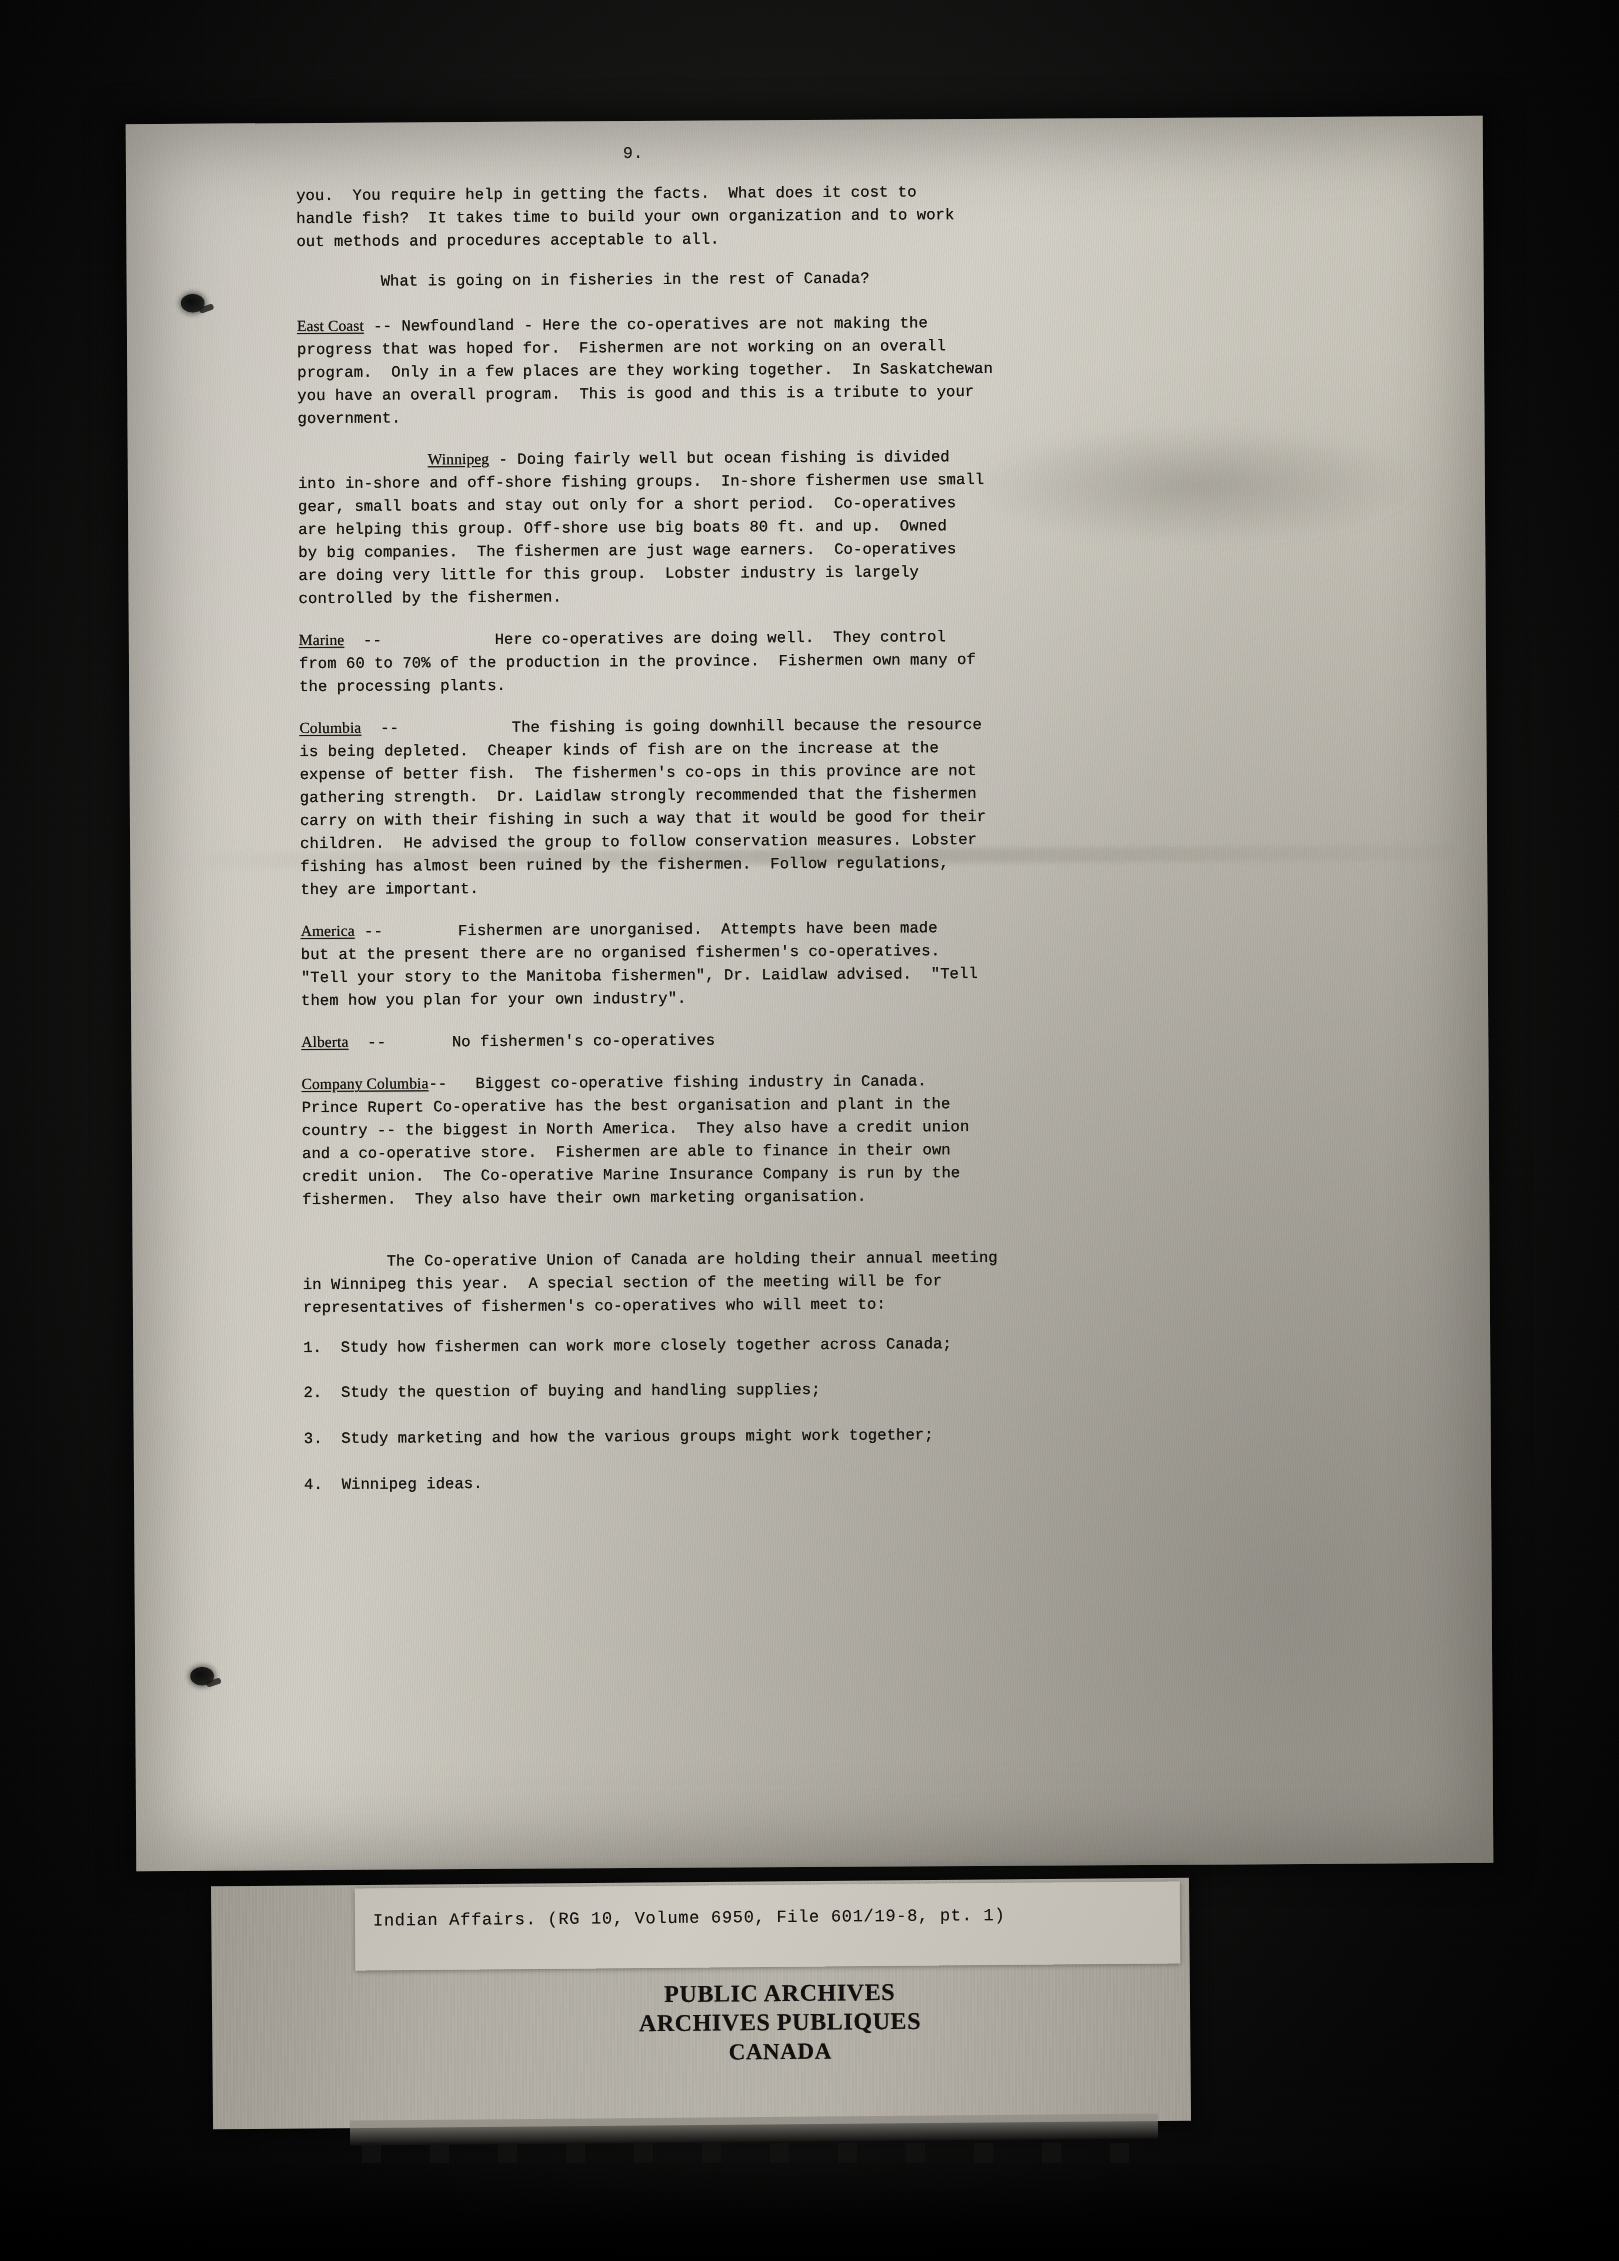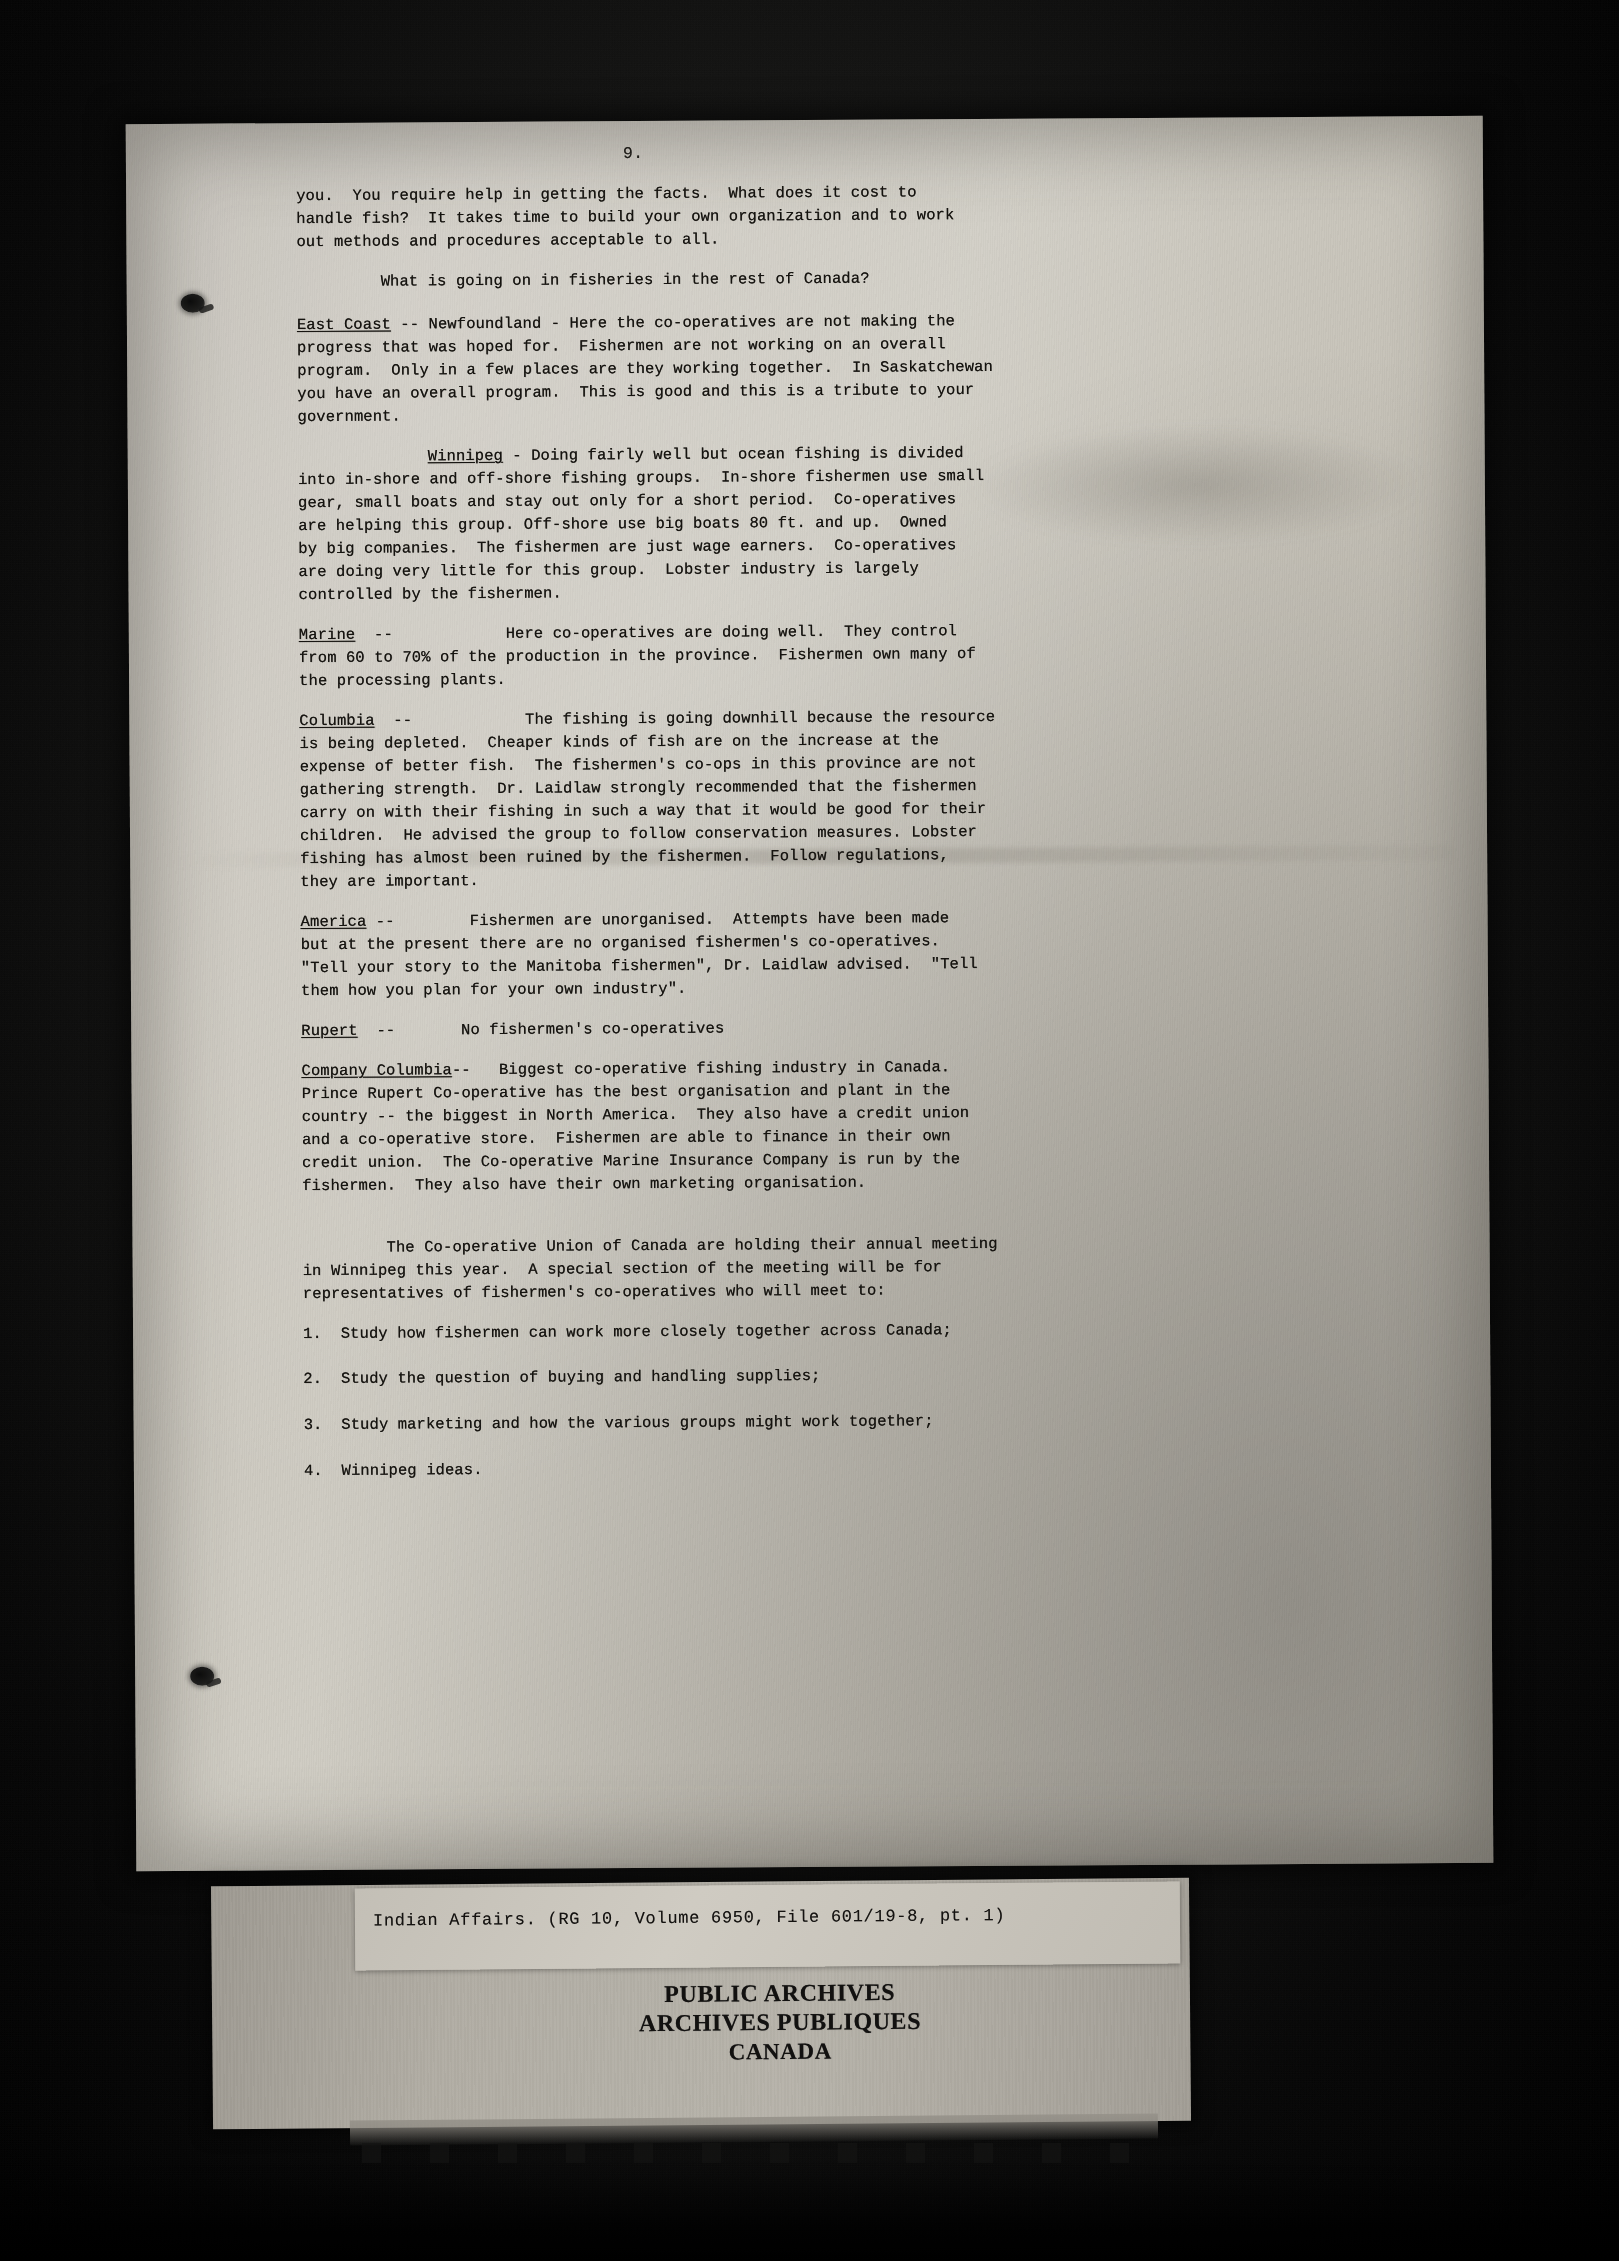--- a/index.html
+++ b/index.html
@@ -121,21 +121,21 @@
     font-family: "Liberation Mono", "DejaVu Sans Mono", monospace;
     font-size: 16.4px;
     color: #1a1814;
     letter-spacing: 0.6px;
     text-shadow: 0 0 0.6px rgba(0,0,0,0.5);
   }
   .para { margin: 0 0 17px 0; white-space: pre-wrap; }
   .para.q { text-indent: 84px; margin-bottom: 20.4px; }
   .para.indent-run { text-indent: 130px; }
   .para.closing { text-indent: 84px; }
-  .ul { text-decoration: underline; text-underline-offset: 1.7px; }
+  .ul { text-decoration: underline; text-underline-offset: 1.7px; font-family: Liberation Serif, serif; }
   .list-item { margin: 0 0 22.6px 0; padding-left: 49px; text-indent: -49px; white-space: pre-wrap; }
   .spacer-lg { height: 21.5px; }
 
   
   .label-strip {
     position: absolute;
     left: 212px;
     top: 1882px;
     width: 978px;
     height: 243px;
@@ -268,21 +268,21 @@
 carry on with their fishing in such a way that it would be good for their
 children.  He advised the group to follow conservation measures. Lobster
 fishing has almost been ruined by the fishermen.  Follow regulations,
 they are important.</span></p>
 
     <p class="para"><span class="ul">America</span><span> --        Fishermen are unorganised.  Attempts have been made
 but at the present there are no organised fishermen's co-operatives.
 "Tell your story to the Manitoba fishermen", Dr. Laidlaw advised.  "Tell
 them how you plan for your own industry".</span></p>
 
-    <p class="para"><span class="ul">Rupert</span><span>  --       No fishermen's co-operatives</span></p>
+    <p class="para"><span class="ul">Alberta</span><span>  --       No fishermen's co-operatives</span></p>
 
     <p class="para"><span class="ul">Company Columbia</span><span>--   Biggest co-operative fishing industry in Canada.
 Prince Rupert Co-operative has the best organisation and plant in the
 country -- the biggest in North America.  They also have a credit union
 and a co-operative store.  Fishermen are able to finance in their own
 credit union.  The Co-operative Marine Insurance Company is run by the
 fishermen.  They also have their own marketing organisation.</span></p>
 
     <div class="spacer-lg"></div>
 

